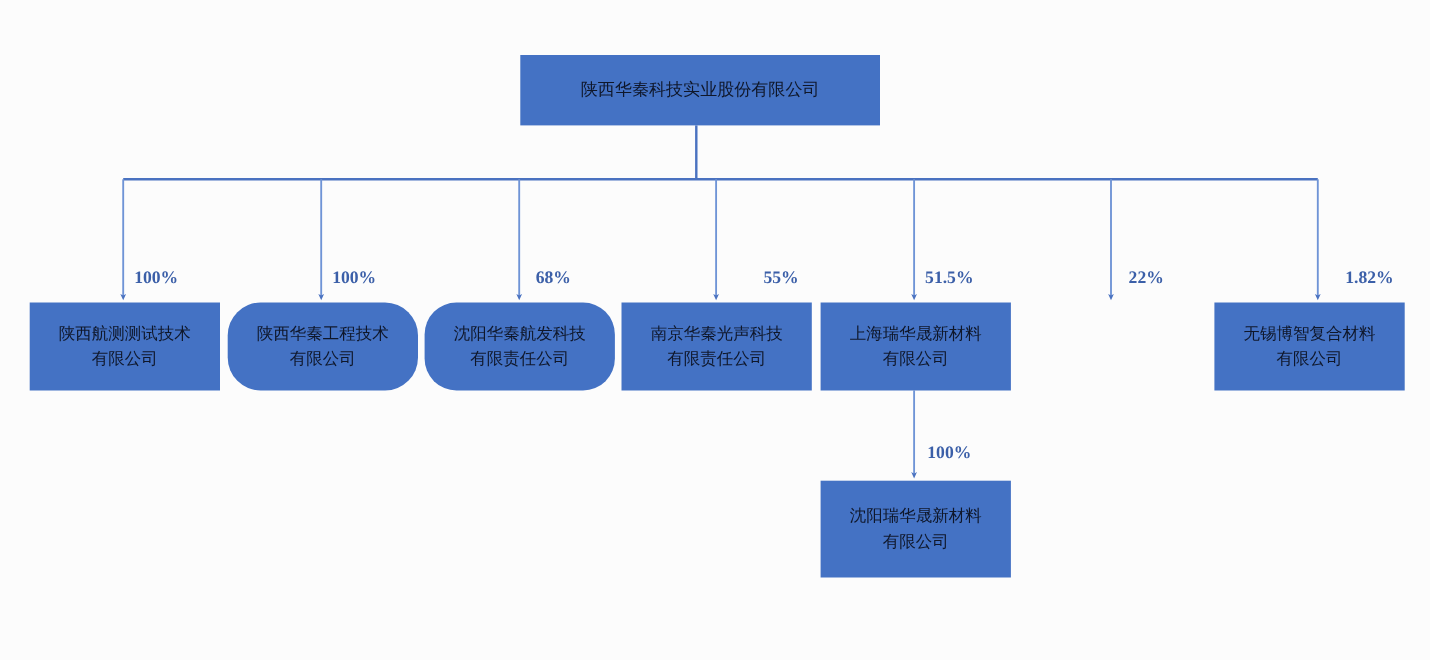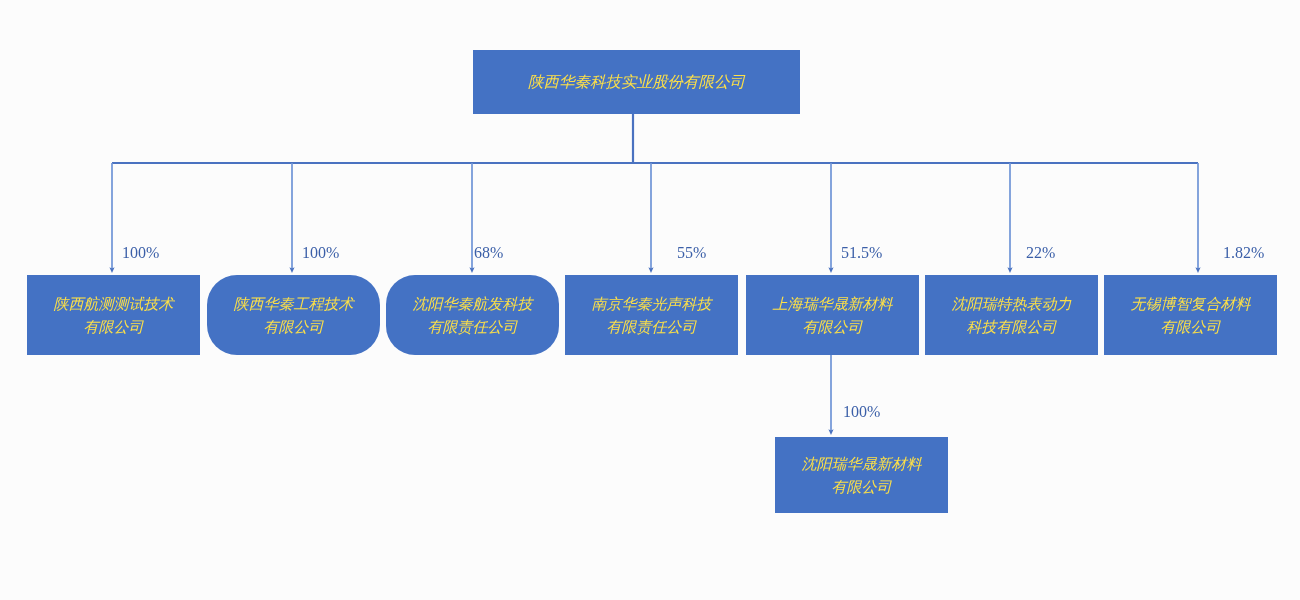--- a/index.html
+++ b/index.html
@@ -23,28 +23,27 @@
     position: absolute;
     left: 0;
     top: 0;
     width: 1300px;
     height: 600px;
     pointer-events: none;
   }
   .node-box {
     position: absolute;
     background: #4472c4;
-    color: #fde047;
+    color: #0f172a;
     display: flex;
     align-items: center;
     justify-content: center;
     text-align: center;
     box-sizing: border-box;
     line-height: 1.55;
-    font-style: italic;
   }
   .node-label {
     display: block;
     width: 100%;
     padding: 0 6px;
     box-sizing: border-box;
     white-space: pre-line;
   }
   #node-root {
     left: 473px;
@@ -56,31 +55,31 @@
   .node-child {
     top: 275px;
     width: 173px;
     height: 80px;
     font-size: 15px;
   }
   #node-sub-0 {
     left: 746px;
     top: 437px;
     width: 173px;
-    height: 76px;
+    height: 88px;
     font-size: 15px;
-    margin-left: 29px;
   }
   .edge-label {
     position: absolute;
     color: #3b5fa8;
     font-family: "Liberation Serif", "DejaVu Serif", serif;
     font-size: 16px;
     white-space: nowrap;
     line-height: 1;
+    font-weight: bold;
   }
 </style>
 </head>
 <body>
 
 <div id="chart-root">
 
   <svg id="connector-layer" viewBox="0 0 1300 600" width="1300" height="600" xmlns="http://www.w3.org/2000/svg">
     <defs>
       <marker id="arrow-head" markerWidth="7" markerHeight="7" refX="3.2" refY="3" orient="auto" markerUnits="userSpaceOnUse">
@@ -120,37 +119,33 @@
 有限责任公司</span>
   </div>
   <div class="node-box node-child" id="node-child-3" style="left:565px;">
     <span class="node-label">南京华秦光声科技
 有限责任公司</span>
   </div>
   <div class="node-box node-child" id="node-child-4" style="left:746px;">
     <span class="node-label">上海瑞华晟新材料
 有限公司</span>
   </div>
-  <div class="node-box node-child" id="node-child-5" style="left:925px;">
-    <span class="node-label">沈阳瑞特热表动力
-科技有限公司</span>
-  </div>
   <div class="node-box node-child" id="node-child-6" style="left:1104px;">
     <span class="node-label">无锡博智复合材料
 有限公司</span>
   </div>
 
   <div class="node-box" id="node-sub-0">
     <span class="node-label">沈阳瑞华晟新材料
 有限公司</span>
   </div>
 
   <div class="edge-label" style="left:122px; top:245px;">100%</div>
   <div class="edge-label" style="left:302px; top:245px;">100%</div>
-  <div class="edge-label" style="left:474px; top:245px;">68%</div>
-  <div class="edge-label" style="left:677px; top:245px;">55%</div>
+  <div class="edge-label" style="left:487px; top:245px;">68%</div>
+  <div class="edge-label" style="left:694px; top:245px;">55%</div>
   <div class="edge-label" style="left:841px; top:245px;">51.5%</div>
   <div class="edge-label" style="left:1026px; top:245px;">22%</div>
   <div class="edge-label" style="left:1223px; top:245px;text-align:right;">1.82%</div>
 
   <div class="edge-label" style="left:843px; top:404px;">100%</div>
 
 </div>
 
 </body></html>

